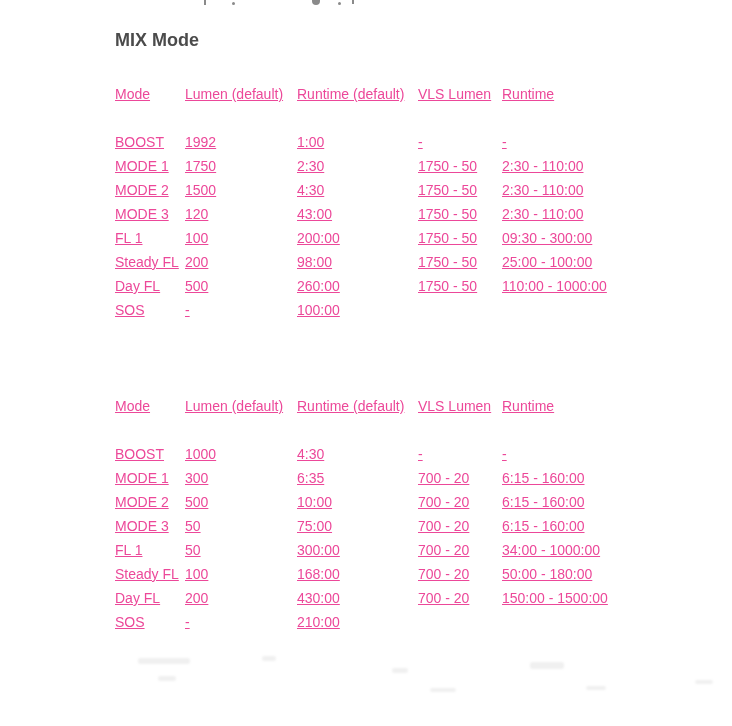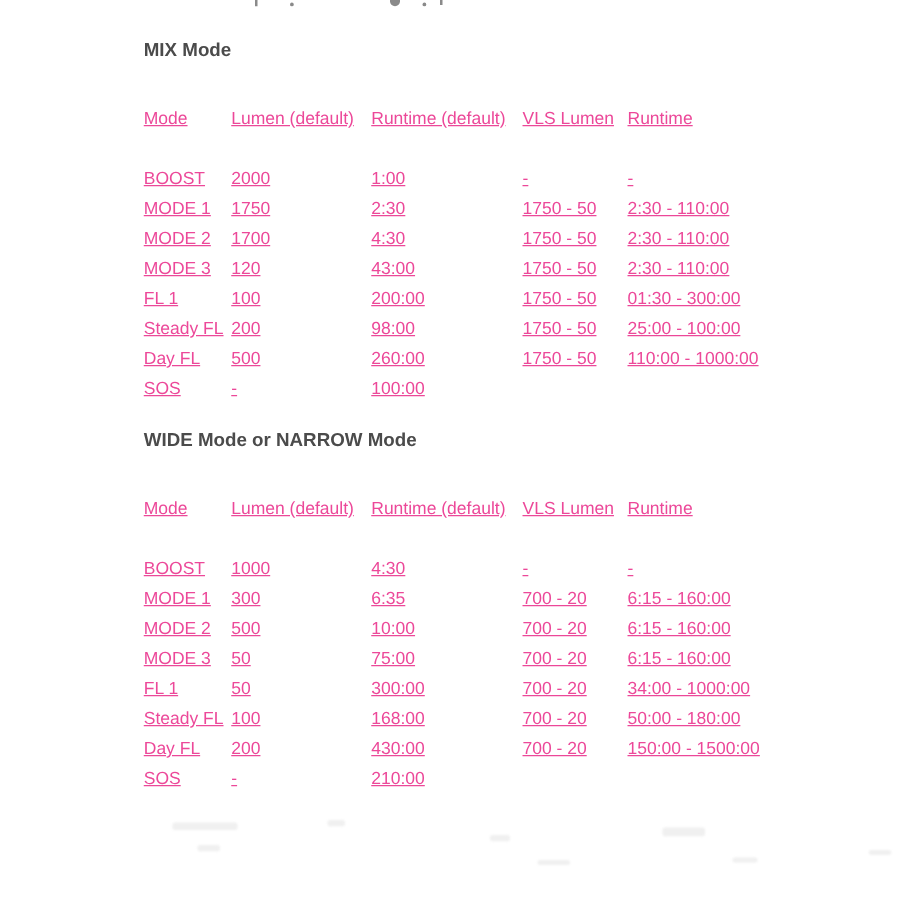--- a/index.html
+++ b/index.html
@@ -26,21 +26,21 @@
   .top-remnant span { position: absolute; background: #8a8a8a; }
   .tm1 { left: 204px; top: 0; width: 2px; height: 5px; }
   .tm2 { left: 232px; top: 2px; width: 3px; height: 3px; border-radius: 50%; }
   .tm3 { left: 312px; top: 0; width: 8px; height: 5px; border-radius: 0 0 6px 6px; }
   .tm4 { left: 338px; top: 2px; width: 3px; height: 3px; border-radius: 50%; }
   .tm5 { left: 352px; top: 0; width: 2px; height: 4px; }
 
   .section-heading {
     position: absolute;
     left: 115px;
-    font-size: 15px;
+    font-size: 18px;
     font-weight: bold;
     color: #4b4b4b;
     line-height: 17px;
     white-space: nowrap;
   }
   .h-mix  { top: 32px; }
   .h-wide { top: 344px; }
 
   table.spec-table {
     position: absolute;
@@ -115,52 +115,52 @@
           <th>VLS Lumen</th>
           <th>Runtime</th>
         </tr>
       </thead>
     <tbody>
         <tr class="spacer">
           <td colspan="5"></td>
         </tr>
         <tr>
           <td>BOOST</td>
-          <td>2000</td>
+          <td>1992</td>
           <td>1:00</td>
           <td>-</td>
           <td>-</td>
         </tr>
         <tr>
           <td>MODE 1</td>
           <td>1750</td>
           <td>2:30</td>
           <td>1750 - 50</td>
           <td>2:30 - 110:00</td>
         </tr>
         <tr>
           <td>MODE 2</td>
-          <td>1700</td>
+          <td>1500</td>
           <td>4:30</td>
           <td>1750 - 50</td>
           <td>2:30 - 110:00</td>
         </tr>
         <tr>
           <td>MODE 3</td>
           <td>120</td>
           <td>43:00</td>
           <td>1750 - 50</td>
           <td>2:30 - 110:00</td>
         </tr>
         <tr>
           <td>FL 1</td>
           <td>100</td>
           <td>200:00</td>
           <td>1750 - 50</td>
-          <td>01:30 - 300:00</td>
+          <td>09:30 - 300:00</td>
         </tr>
         <tr>
           <td>Steady FL</td>
           <td>200</td>
           <td>98:00</td>
           <td>1750 - 50</td>
           <td>25:00 - 100:00</td>
         </tr>
         <tr>
           <td>Day FL</td>
@@ -172,21 +172,20 @@
         <tr>
           <td>SOS</td>
           <td>-</td>
           <td>100:00</td>
           <td></td>
           <td></td>
         </tr>
       </tbody>
   </table>
 
-  <div class="section-heading h-wide">WIDE Mode or NARROW Mode</div>
 
   <table class="spec-table t2">
     <colgroup>
       <col style="width:70px">
         <col style="width:112px">
         <col style="width:121px">
         <col style="width:84px">
         <col style="width:230px">
     </colgroup>
     <thead>

